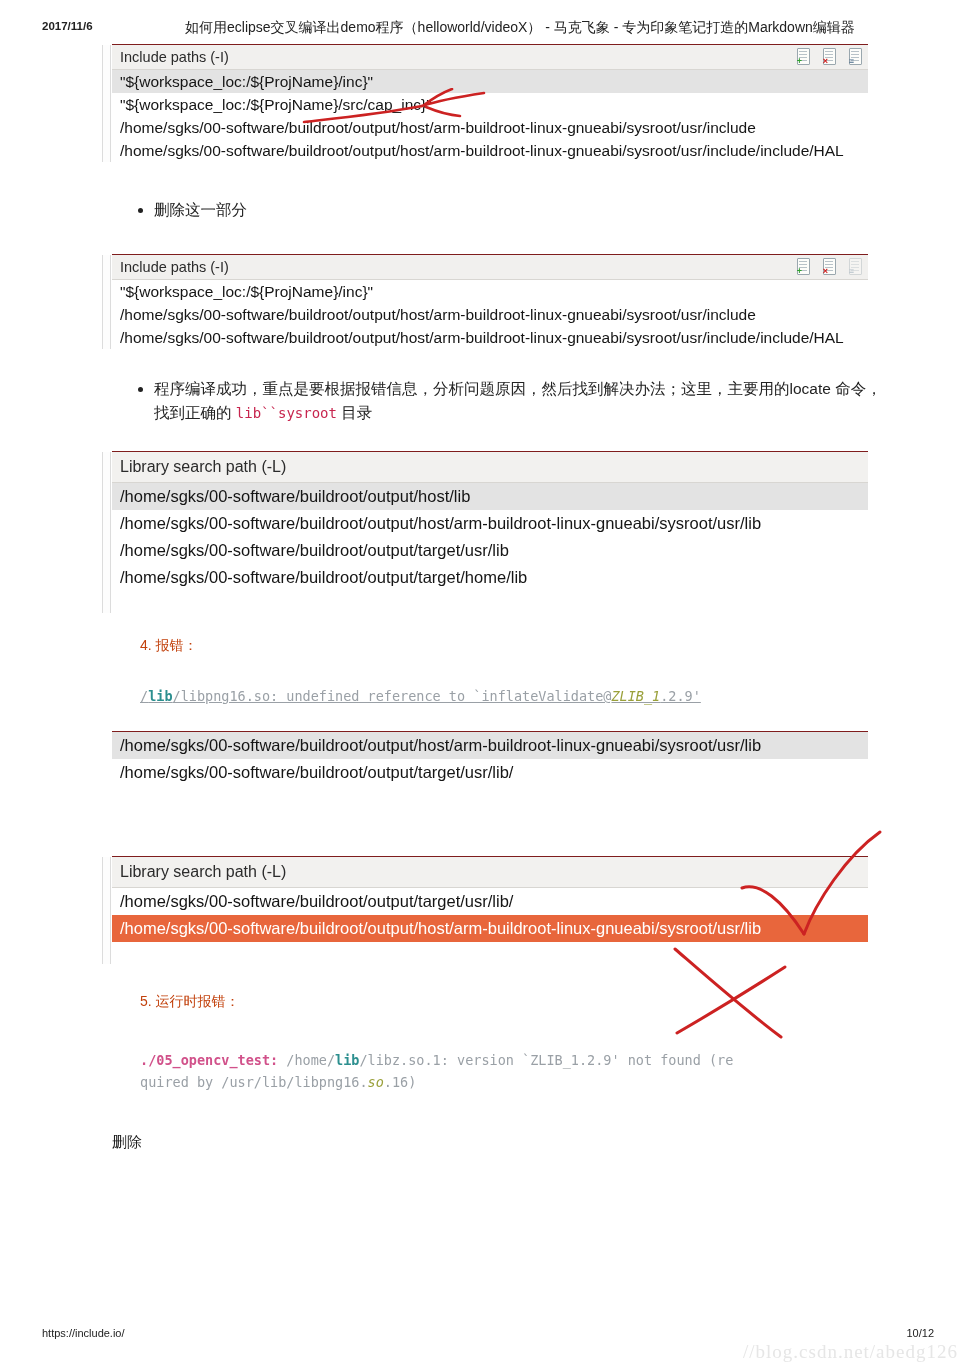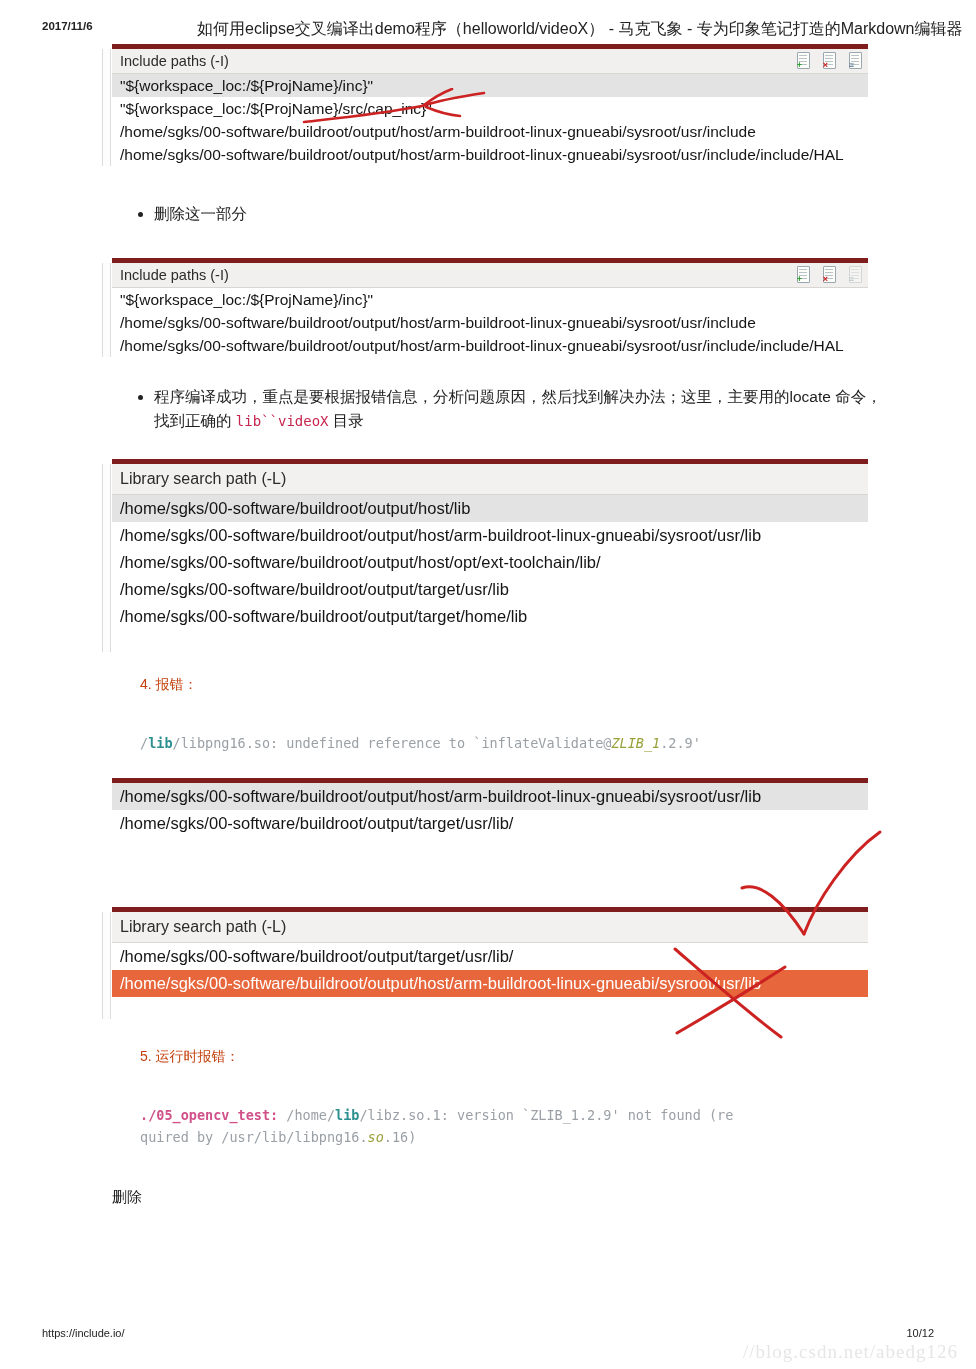--- a/index.html
+++ b/index.html
@@ -29,41 +29,41 @@
   }
   .print-header .ph-date {
     position: absolute;
     left: 42px;
     top: 2px;
     white-space: nowrap;
     font-weight: bold;
   }
   .print-header .ph-title {
     position: absolute;
-    left: 197px;
+    left: 185px;
     top: 1px;
     white-space: nowrap;
-    font-size: 16px;
+    font-size: 14px;
   }
 
   
   .content {
     position: absolute;
     left: 0;
     top: 44px;
     width: 976px;
   }
 
   
   .panel {
     position: relative;
     margin: 0 0 0 112px;
     width: 756px;
     background: #ffffff;
-    border-top: 5px solid #7f1d1d;
+    border-top: 1px solid #7f1d1d;
   }
   .panel-rail {
     position: absolute;
     left: -10px;
     top: 0;
     bottom: 0;
     width: 7px;
     border-left: 1px solid #dcdcdc;
     border-right: 1px solid #dcdcdc;
     background: #fdfdfd;
@@ -282,40 +282,39 @@
           </span>
       </span>
     </div>
     <div class="row">"${workspace_loc:/${ProjName}/inc}"</div>
     <div class="row">/home/sgks/00-software/buildroot/output/host/arm-buildroot-linux-gnueabi/sysroot/usr/include</div>
     <div class="row">/home/sgks/00-software/buildroot/output/host/arm-buildroot-linux-gnueabi/sysroot/usr/include/include/HAL</div>
   </div>
 
   <div class="bullet-block" style="margin-top:28px;">
     <ul>
-        <li><span>程序编译成功，重点是要根据报错信息，分析问题原因，然后找到解决办法；这里，主要用的locate 命令，找到正确的 </span><span class="code-inline">lib``videoX</span><span> 目录</span></li>
+        <li><span>程序编译成功，重点是要根据报错信息，分析问题原因，然后找到解决办法；这里，主要用的locate 命令，找到正确的 </span><span class="code-inline">lib``sysroot</span><span> 目录</span></li>
       </ul>
   </div>
 
   <div class="panel" style="margin-top:26px;">
     <div class="panel-rail"></div>
     <div class="panel-header tall">
       <span>Library search path (-L)</span>
     </div>
     <div class="row tall sel">/home/sgks/00-software/buildroot/output/host/lib</div>
     <div class="row tall">/home/sgks/00-software/buildroot/output/host/arm-buildroot-linux-gnueabi/sysroot/usr/lib</div>
-    <div class="row tall">/home/sgks/00-software/buildroot/output/host/opt/ext-toolchain/lib/</div>
     <div class="row tall">/home/sgks/00-software/buildroot/output/target/usr/lib</div>
     <div class="row tall">/home/sgks/00-software/buildroot/output/target/home/lib</div>
     <div class="panel-foot"></div>
   </div>
 
   <div class="ordered-note" style="margin-top:24px;">4. 报错：</div>
 
-  <div class="codeblock" style="margin-top:38px;"><span>/</span><span class="tok-path">lib</span><span>/libpng16.so: undefined reference to `inflateValidate@</span><span class="tok-var">ZLIB_1</span><span>.2.9'</span></div>
+  <div class="codeblock" style="margin-top:30px;text-decoration:underline;"><span>/</span><span class="tok-path">lib</span><span>/libpng16.so: undefined reference to `inflateValidate@</span><span class="tok-var">ZLIB_1</span><span>.2.9'</span></div>
 
 
   <div class="panel" style="margin-top:24px;">
     <div class="row tall sel">/home/sgks/00-software/buildroot/output/host/arm-buildroot-linux-gnueabi/sysroot/usr/lib</div>
     <div class="row tall">/home/sgks/00-software/buildroot/output/target/usr/lib/</div>
   </div>
 
   <div class="panel" style="margin-top:70px;">
     <div class="panel-rail"></div>
     <div class="panel-header tall">

